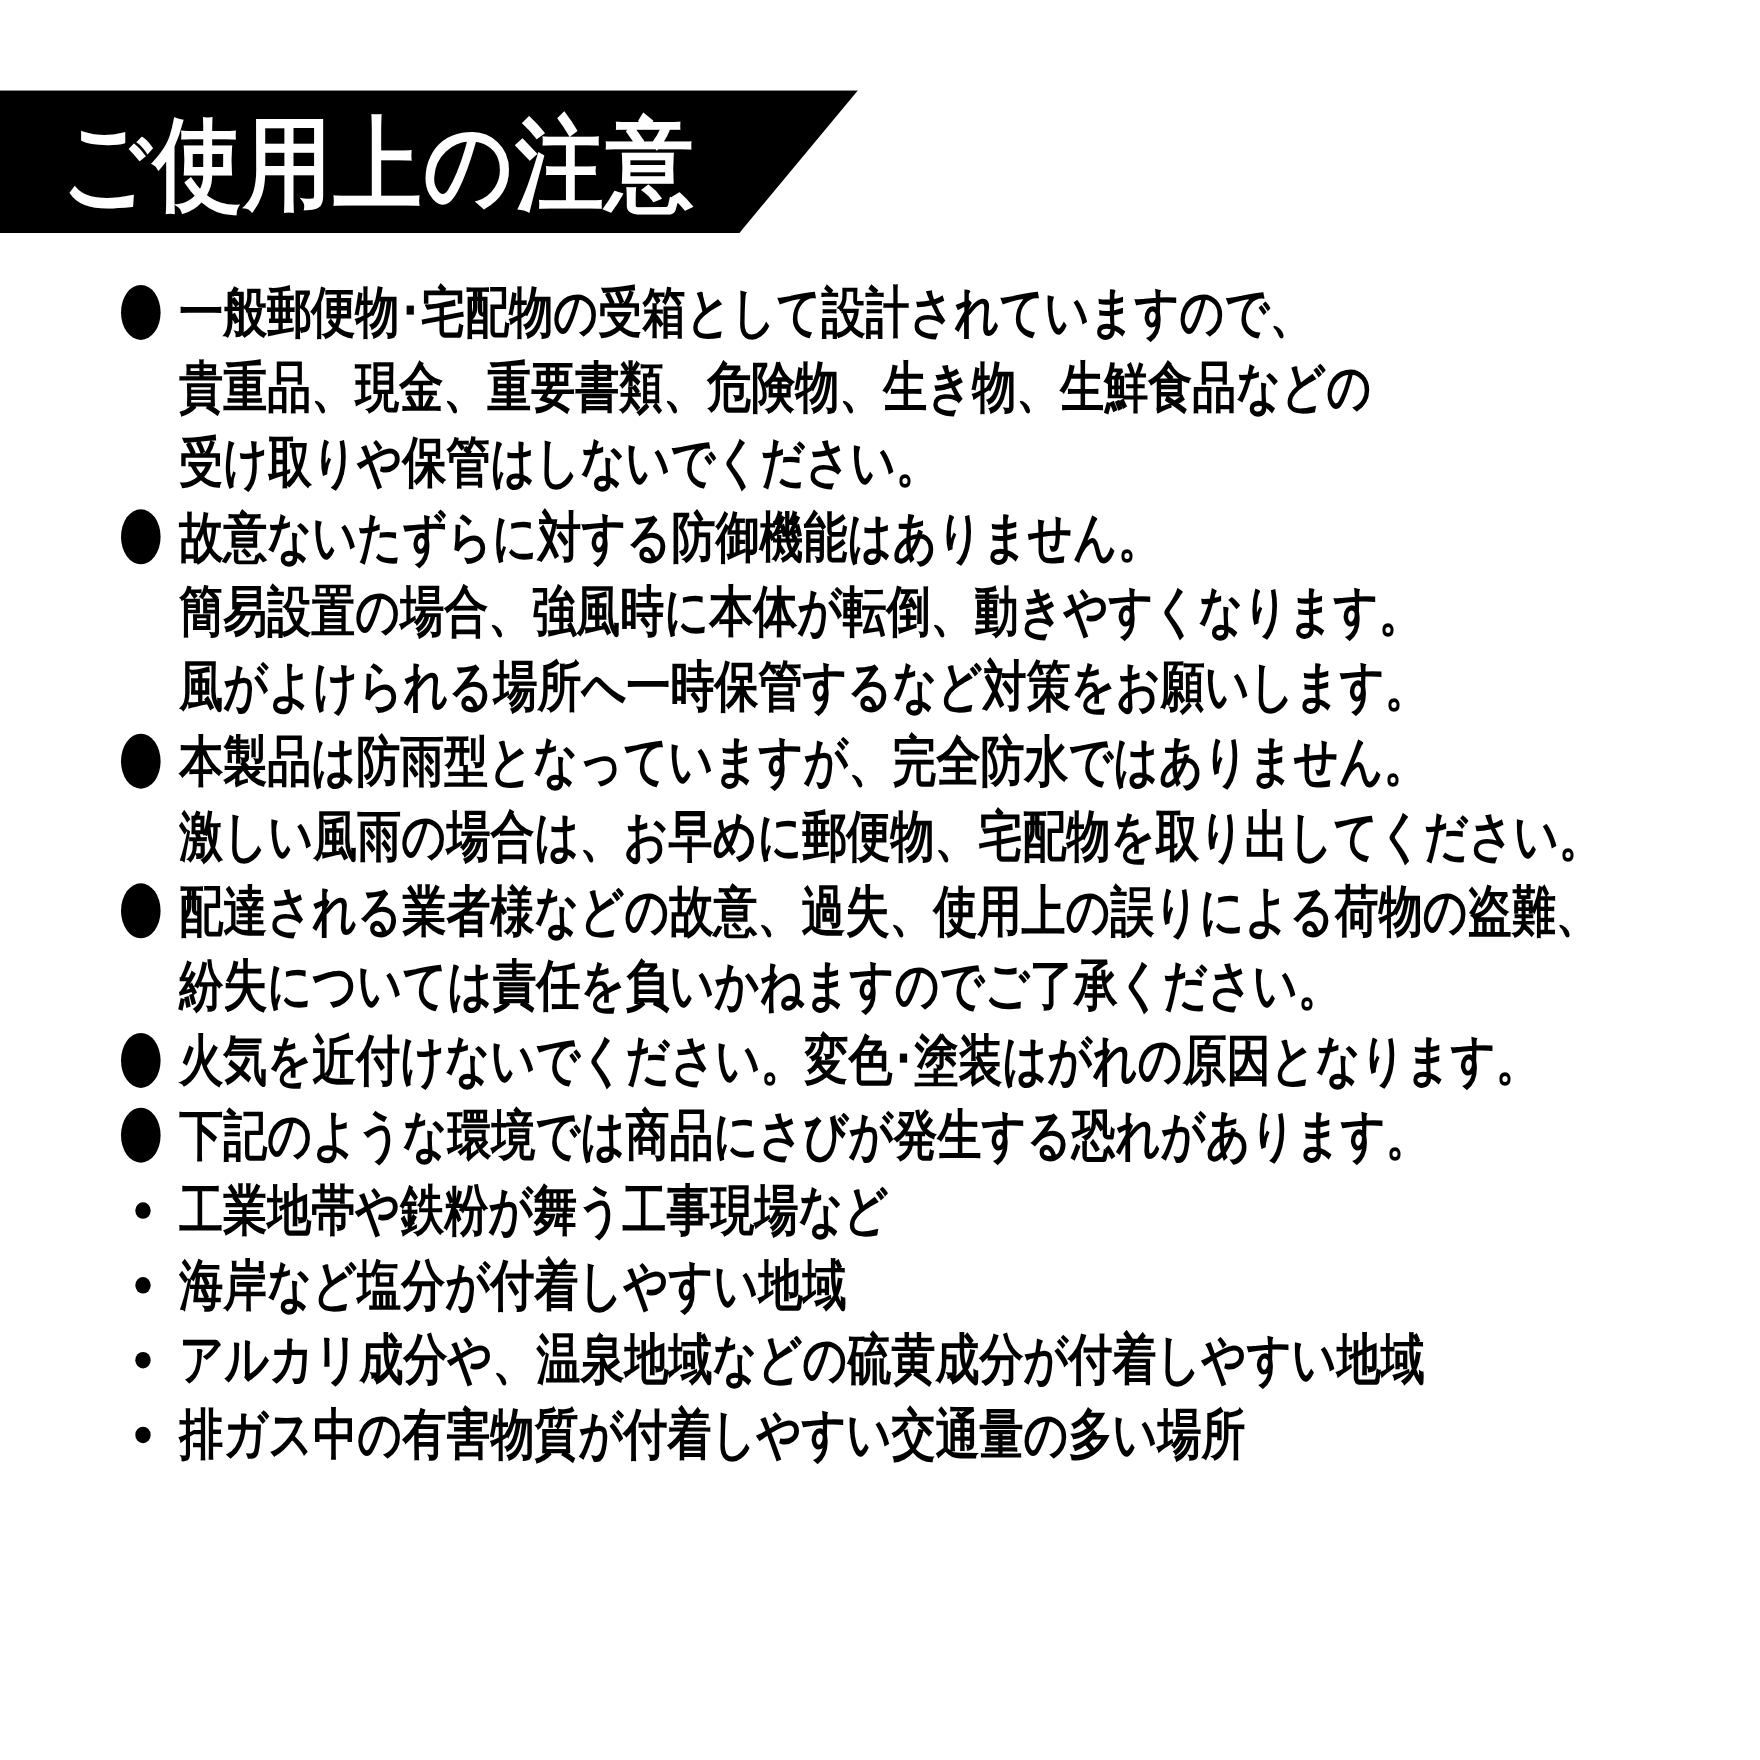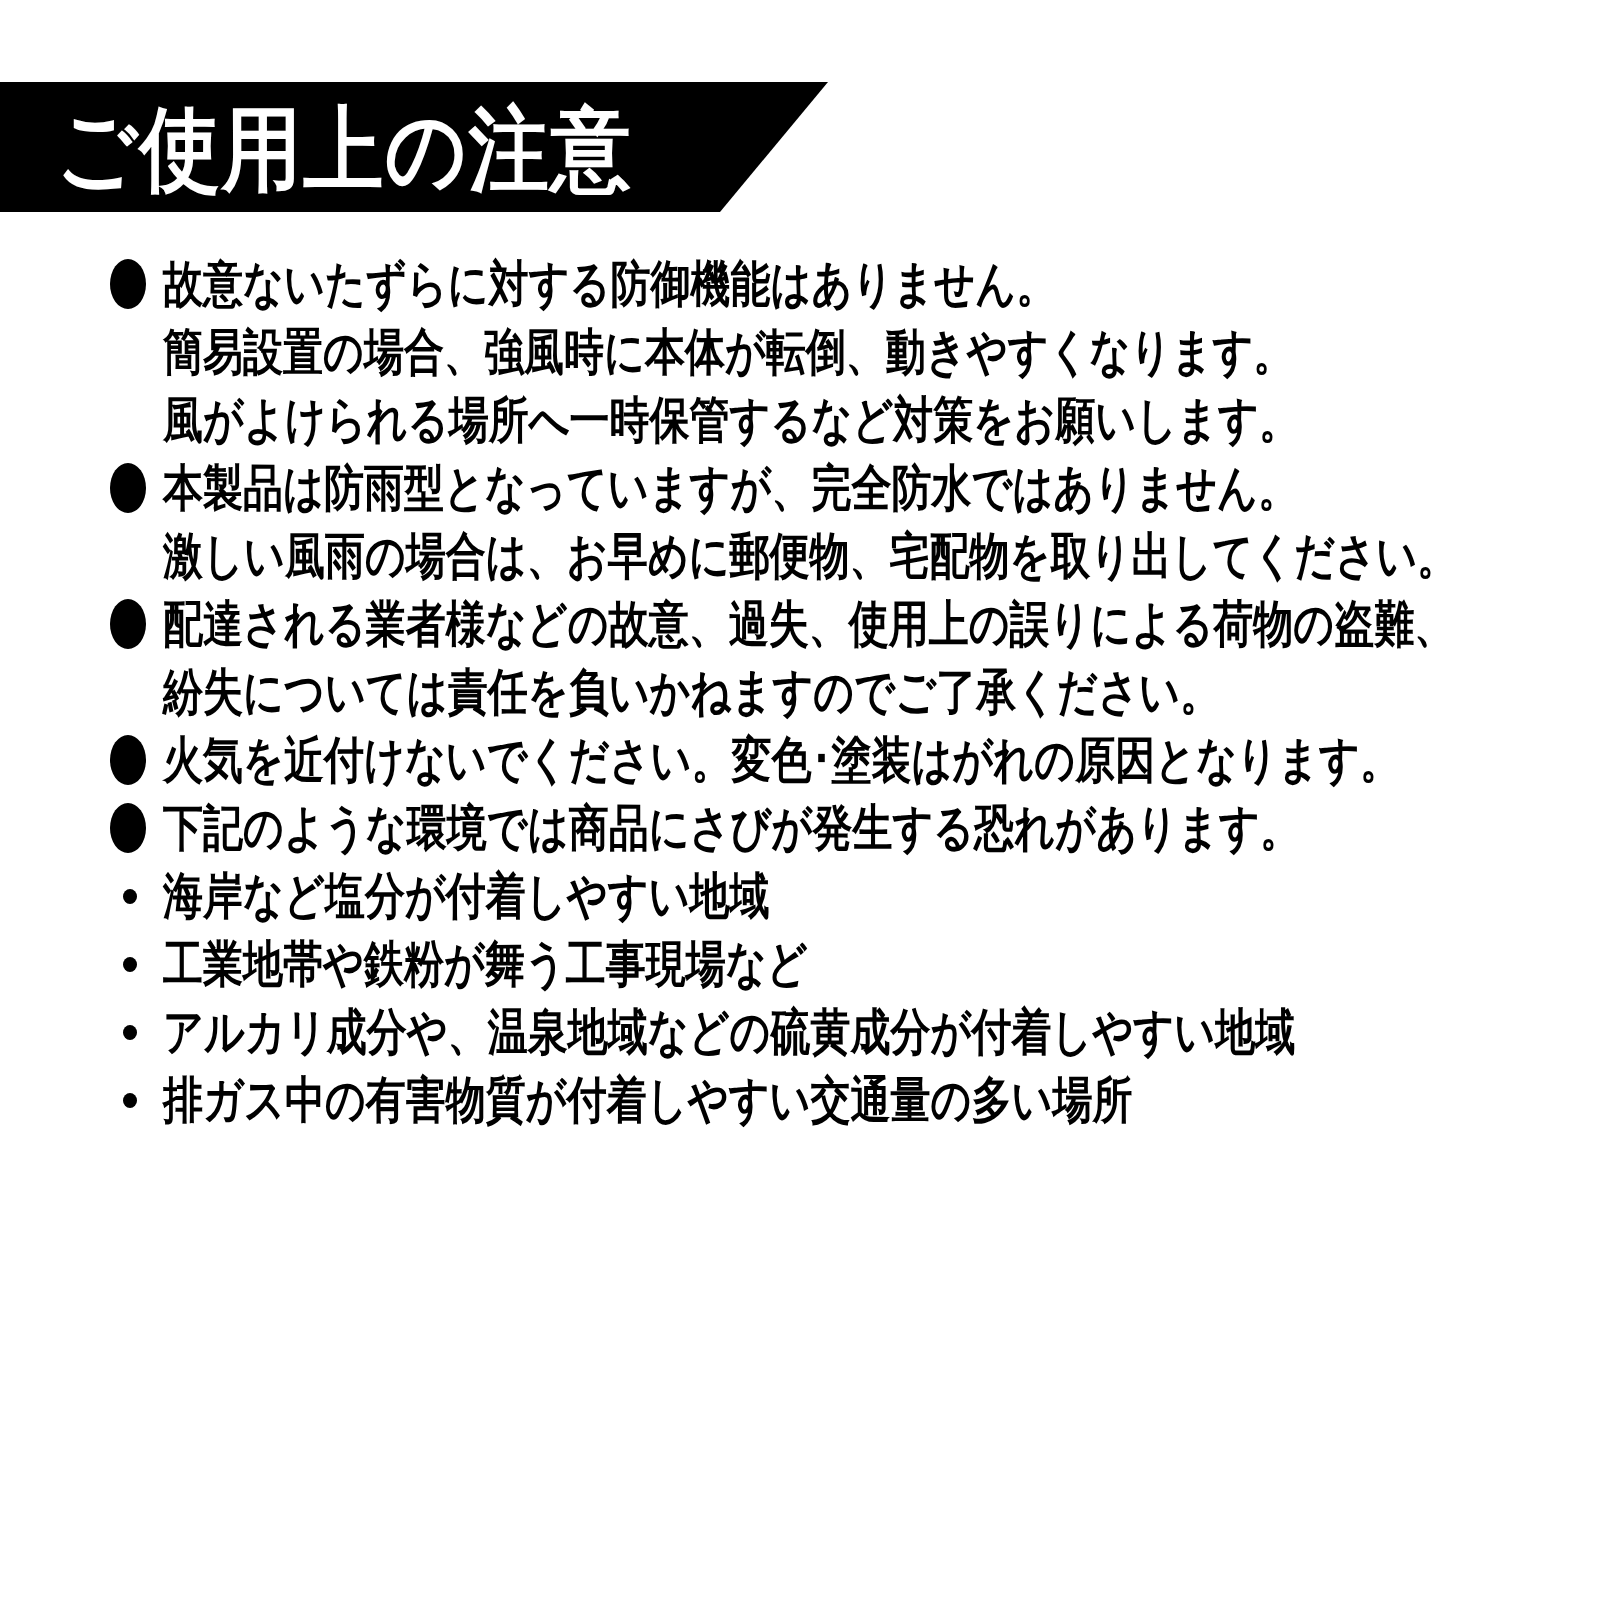--- a/index.html
+++ b/index.html
@@ -20,21 +20,20 @@
   }
   
   .banner {
     position: absolute;
     top: 82px;
     left: 0;
     width: 780px;
     height: 130px;
     background: #000000;
     clip-path: polygon(0 0, 100% 0, calc(100% - 108px) 100%, 0 100%);
-    padding-left: 48px;
   }
   .banner-title {
     position: absolute;
     left: 56px;
     top: 0;
     height: 130px;
     line-height: 136px;
     font-family: "Liberation Serif", "DejaVu Serif", serif;
     font-weight: 700;
     font-size: 92px;
@@ -94,20 +93,30 @@
 
 <div class="page">
 
   <div class="banner">
     <div class="banner-title">ご使用上の注意</div>
   </div>
 
   <div class="notice">
 
     <div>
+  <div class="item">
+    <div class="marker-col">
+      <span class="dot-large"></span>
+    </div>
+    <div class="lines">
+            <div class="line">一般郵便物･宅配物の受箱として設計されていますので、</div>
+            <div class="line">貴重品、現金、重要書類、危険物、生き物、生鮮食品などの</div>
+            <div class="line">受け取りや保管はしないでください。</div>
+          </div>
+  </div>
 
 
   <div class="item">
     <div class="marker-col">
       <span class="dot-large"></span>
     </div>
     <div class="lines">
             <div class="line">故意ないたずらに対する防御機能はありません。</div>
             <div class="line">簡易設置の場合、強風時に本体が転倒、動きやすくなります。</div>
             <div class="line">風がよけられる場所へ一時保管するなど対策をお願いします。</div>
@@ -153,38 +162,38 @@
           </div>
   </div>
 </div>
 
     <div>
   <div class="item">
     <div class="marker-col">
       <span class="dot-small"></span>
     </div>
     <div class="lines">
+            <div class="line">工業地帯や鉄粉が舞う工事現場など</div>
+          </div>
+  </div>
+
+  <div class="item">
+    <div class="marker-col">
+      <span class="dot-small"></span>
+    </div>
+    <div class="lines">
             <div class="line">海岸など塩分が付着しやすい地域</div>
           </div>
   </div>
 
   <div class="item">
     <div class="marker-col">
       <span class="dot-small"></span>
     </div>
     <div class="lines">
-            <div class="line">工業地帯や鉄粉が舞う工事現場など</div>
-          </div>
-  </div>
-
-  <div class="item">
-    <div class="marker-col">
-      <span class="dot-small"></span>
-    </div>
-    <div class="lines">
             <div class="line">アルカリ成分や、温泉地域などの硫黄成分が付着しやすい地域</div>
           </div>
   </div>
 
   <div class="item">
     <div class="marker-col">
       <span class="dot-small"></span>
     </div>
     <div class="lines">
             <div class="line">排ガス中の有害物質が付着しやすい交通量の多い場所</div>

